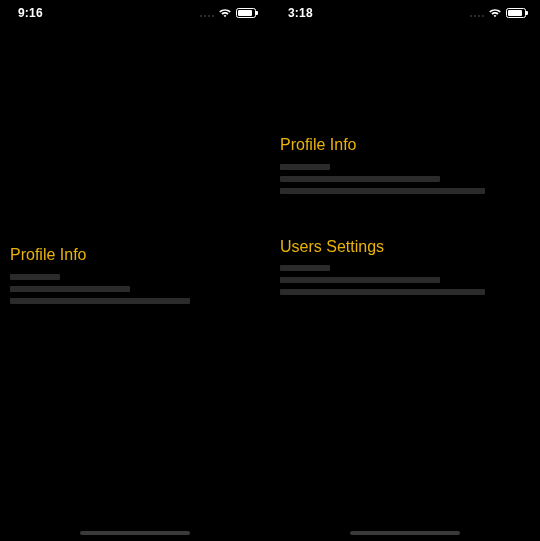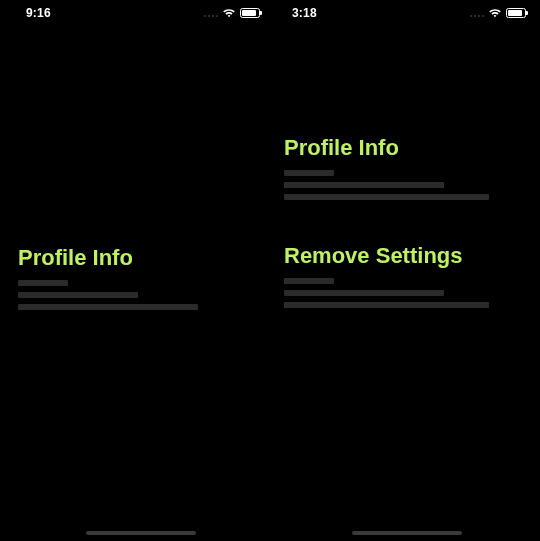--- a/index.html
+++ b/index.html
@@ -8,21 +8,20 @@
     height: 541px;
     background: #000;
     font-family: -apple-system, "Helvetica Neue", Helvetica, Arial, sans-serif;
     overflow: hidden;
   }
   .canvas {
     display: flex;
     width: 540px;
     height: 541px;
     background: #000;
-    padding-left: 8px;
   }
   .phone {
     position: relative;
     width: 50%;
     height: 100%;
     background: #000;
   }
   
   .status-bar {
     position: absolute;
@@ -72,23 +71,23 @@
     border-radius:1px;
   }
   
   .content {
     position: absolute;
     left: 10px; right: 10px;
   }
   .content.centered { top: 246px; }
   .content.stacked  { top: 136px; display:flex; flex-direction:column; gap: 44px; }
   .section-title {
-    color:#bef264;
-    font-weight:700;
-    font-size:22px;
+    color:#eab308;
+    font-weight:400;
+    font-size:16px;
     line-height:1.1;
     margin-bottom:10px;
   }
   .placeholder-lines { display:flex; flex-direction:column; gap:6px; }
   .ph {
     height:6px;
     background:#2b2b2b;
     border-radius:1px;
   }
   .ph.w1 { width:50px; }
@@ -170,21 +169,21 @@
     <div class="content stacked">
       <div>
         <div class="section-title">Profile Info</div>
         <div class="placeholder-lines">
           <div class="ph w1"></div>
           <div class="ph w2r"></div>
           <div class="ph w3r"></div>
         </div>
       </div>
       <div>
-        <div class="section-title">Remove Settings</div>
+        <div class="section-title">Users Settings</div>
         <div class="placeholder-lines">
           <div class="ph w1"></div>
           <div class="ph w2r"></div>
           <div class="ph w3r"></div>
         </div>
       </div>
     </div>
 
     <div class="home-indicator"></div>
   </div>

